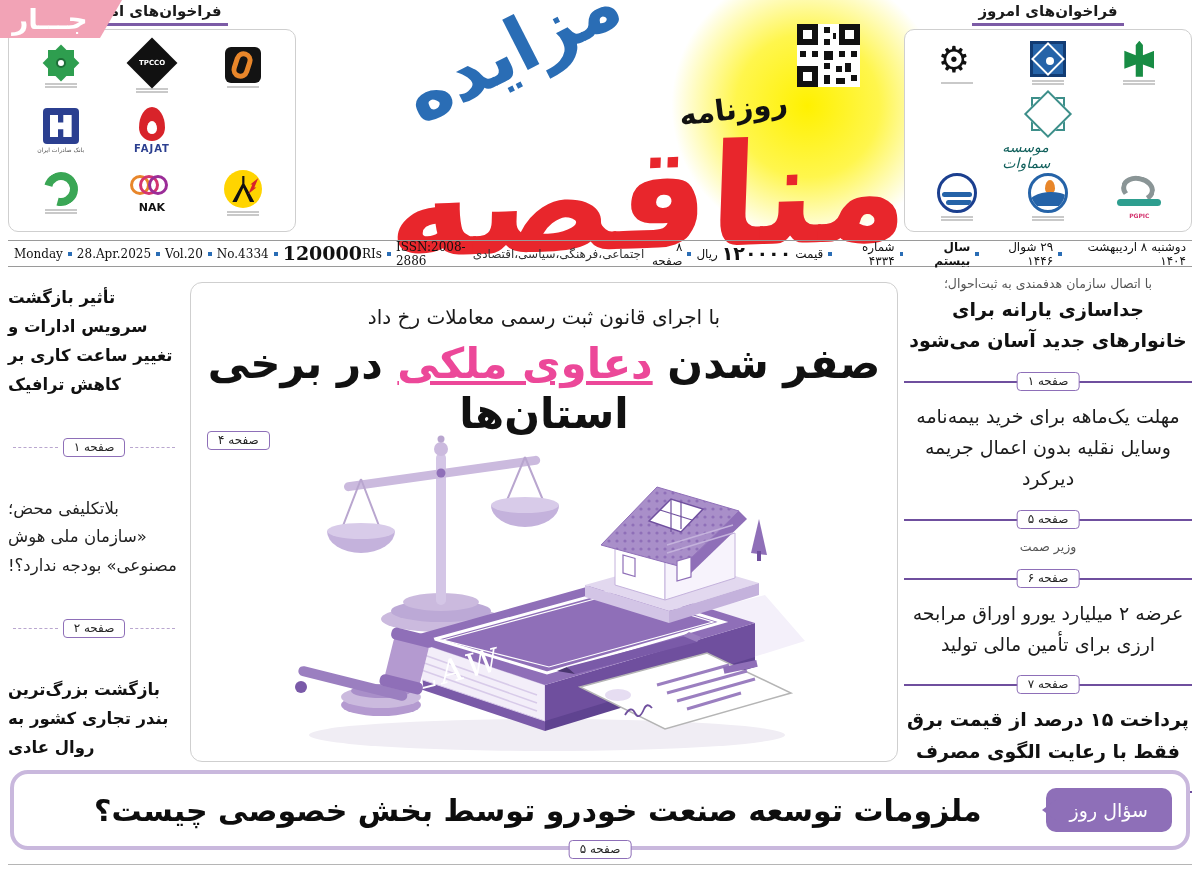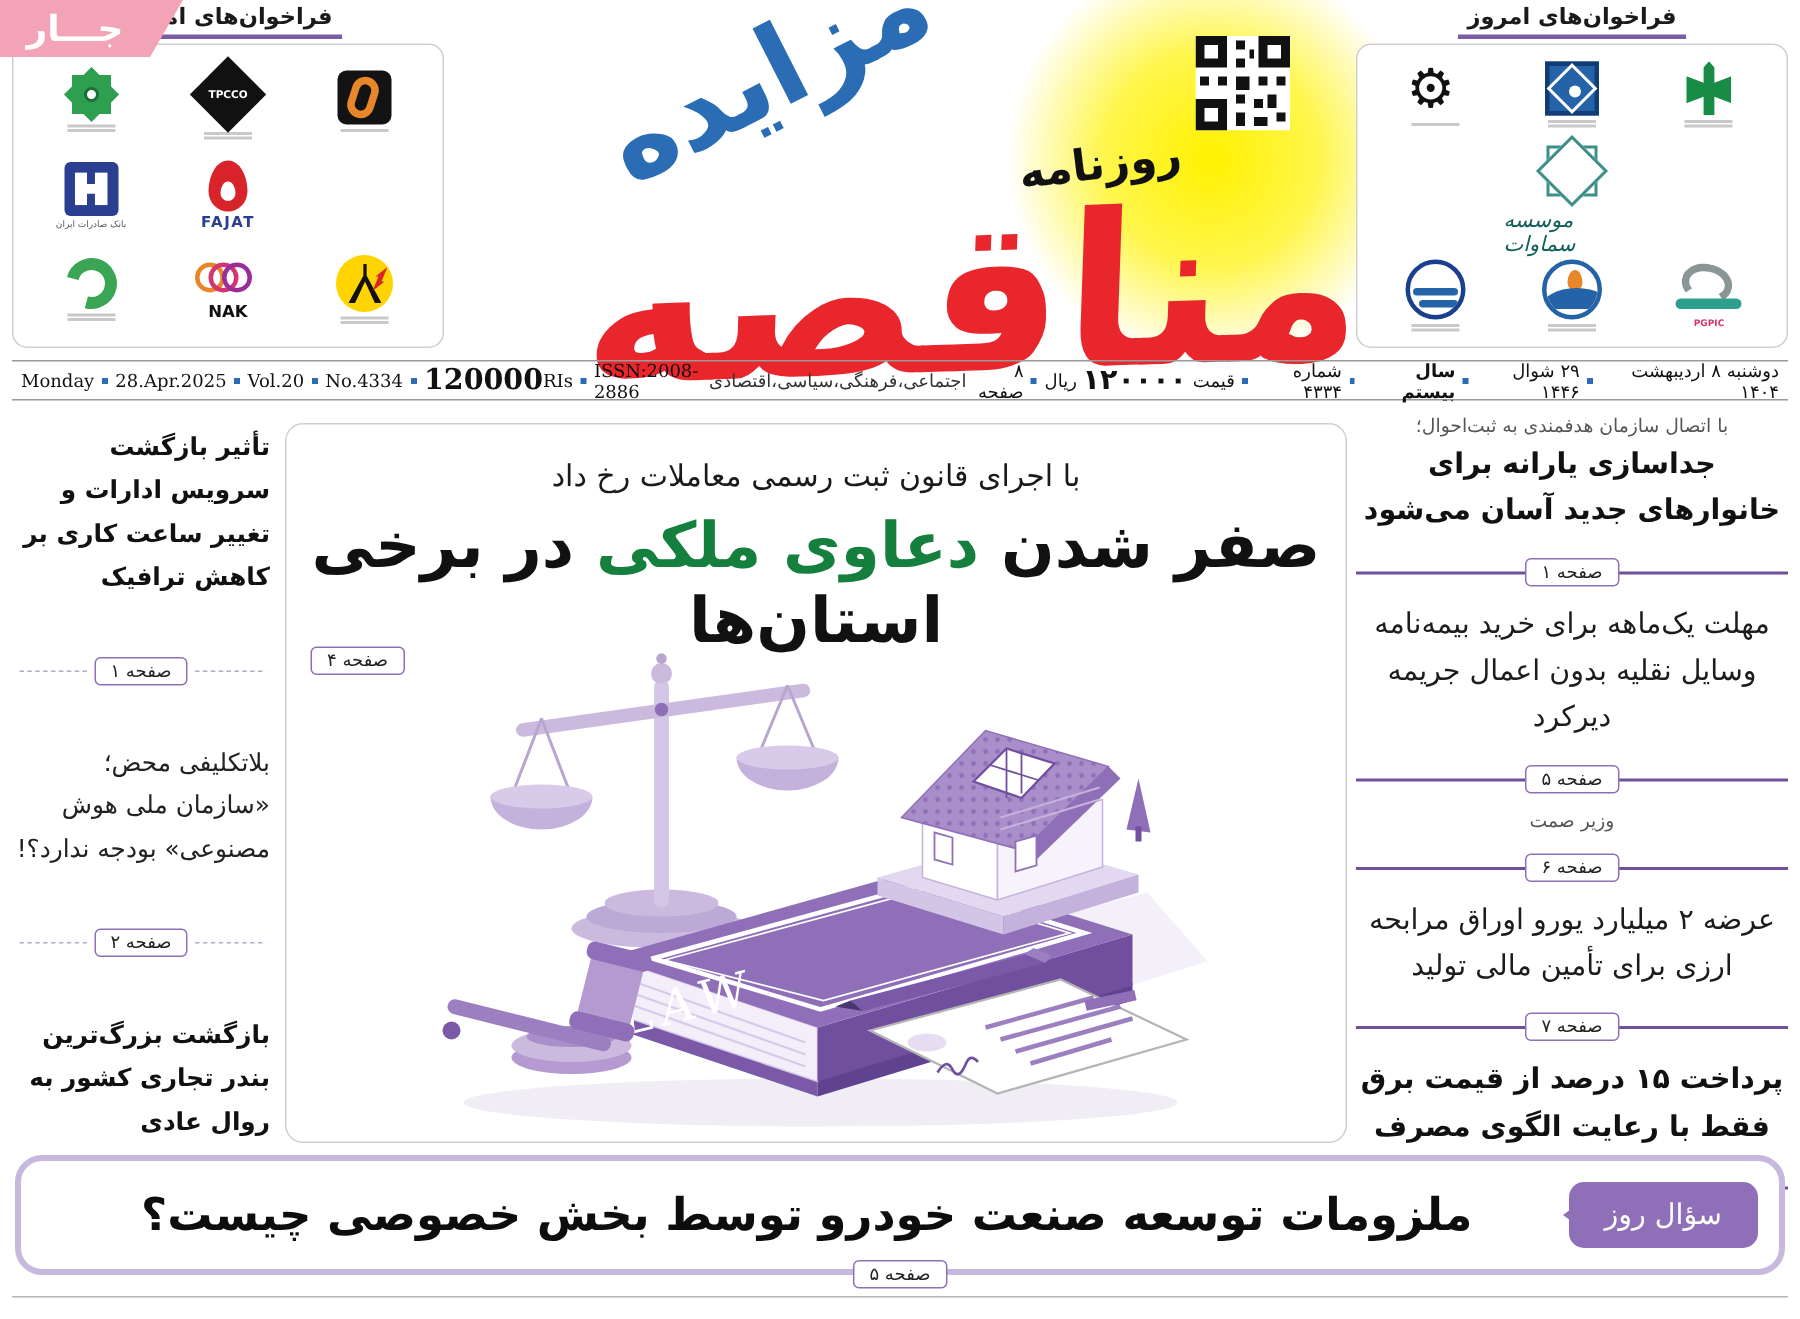--- a/index.html
+++ b/index.html
@@ -3,21 +3,21 @@
 <meta charset="utf-8">
 <style>
   * { margin:0; padding:0; box-sizing:border-box; }
   html,body { width:1200px; height:879px; background:#fff; overflow:hidden;
               font-family:"DejaVu Sans", sans-serif; }
   .abs { position:absolute; }
   #page { position:relative; width:1200px; height:879px; background:#fff; }
 
   
   .corner-ribbon { position:absolute; left:0; top:0; width:100px; height:38px;
-    background:#f2a3b6; color:#fff; font-weight:bold; font-size:24px;
+    background:#f2a3b6; color:#fff; font-weight:bold; font-size:28px;
     display:flex; align-items:center; justify-content:center; z-index:5; }
   .corner-fold { position:absolute; left:100px; top:0; width:0; height:0;
     border-top:38px solid #f2a3b6; border-right:22px solid transparent; z-index:5; }
 
   
   .call-wrap { position:absolute; width:288px; }
   .call-wrap.left { left:8px; top:2px; }
   .call-wrap.right { left:904px; top:2px; }
   .call-title { text-align:center; font-size:15px; font-weight:bold; color:#1a1a1a; }
   .call-title span { display:inline-block; border-bottom:3px solid #7c5ba6; padding:0 6px 3px; }
@@ -110,33 +110,33 @@
   .seg:not(:last-child)::after { content:""; display:inline-block; width:4px; height:4px;
     background:#2a6db5; margin:0 5px; }
   .big-price { font-size:19px; font-weight:bold; line-height:1; }
   .bold-seg { font-weight:bold; }
 
   
   .ptag { display:inline-block; background:#fff; border:1px solid #8e6fb8; border-radius:4px;
     padding:0 10px; font-size:12px; line-height:17px; color:#222; white-space:nowrap; }
 
   
-  .left-col { position:absolute; left:8px; top:284px; width:172px; direction:rtl; text-align:right; }
+  .left-col { position:absolute; left:8px; top:284px; width:172px; direction:rtl; text-align:left; }
   .l-head { font-size:16.5px; font-weight:bold; color:#111; line-height:1.75; }
   .l-head.light { font-weight:normal; color:#222; }
   .ltag-row { display:flex; align-items:center; margin:38px 0; }
   .ltag-row::before, .ltag-row::after { content:""; flex:1; border-top:1px dashed #b9a6cf; margin:0 5px; }
 
   
   .center-card { position:absolute; left:190px; top:282px; width:708px; height:480px;
     border:1.5px solid #cfcfcf; border-radius:12px; background:#fff; direction:rtl; }
   .c-kicker { text-align:center; font-size:20px; color:#1a1a1a; margin-top:22px; }
   .c-headline { text-align:center; font-size:42px; font-weight:bold; color:#111; margin-top:10px;
     line-height:1.2; letter-spacing:-1px; }
-  .c-headline .hl { color:#15803d; }
+  .c-headline .hl { color:#ec4899;text-decoration:underline; }
   .c-ptag { position:absolute; right:auto; left:16px; top:148px; }
   .illus { position:absolute; left:94px; top:150px; }
 
   
   .right-col { position:absolute; left:904px; top:276px; width:288px; direction:rtl; text-align:center; }
   .r-kicker { font-size:12.5px; color:#555; margin-bottom:3px; }
   .r-head { font-size:19px; font-weight:bold; color:#111; line-height:1.65; }
   .r-head.light { font-weight:normal; color:#1c1c1c; }
   .rsep { position:relative; border-top:2px solid #6f4f9e; margin:24px 0 18px; }
   .rsep .ptag { position:absolute; top:-11px; left:50%; transform:translateX(-50%); }

